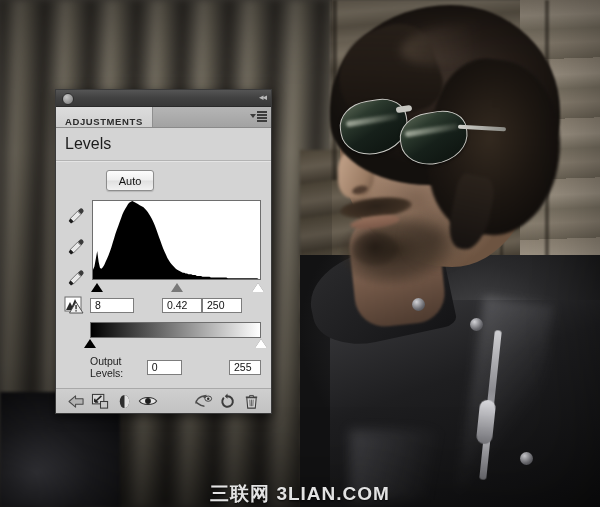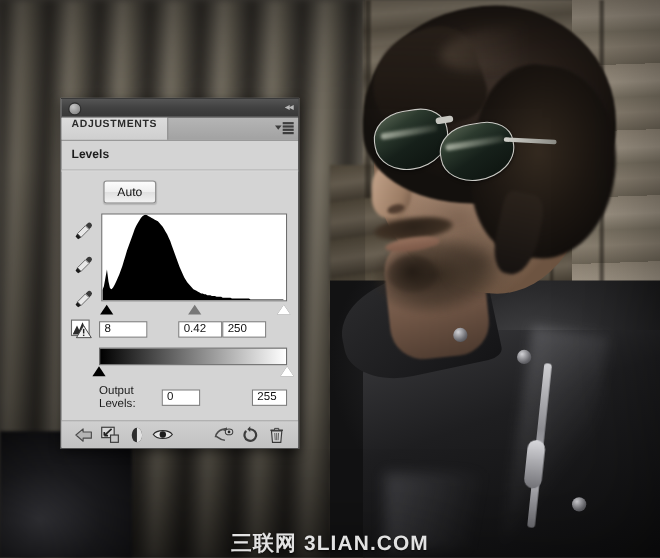--- a/index.html
+++ b/index.html
@@ -461,21 +461,21 @@
     background: linear-gradient(180deg, #b5b5b5 0%, #a2a2a2 100%);
     border-bottom: 1px solid #8a8a8a;
     display: flex;
     align-items: stretch;
     position: relative;
   }
   .tab-active {
     background: linear-gradient(180deg, #dcdcdc 0%, #cfcfcf 100%);
     padding: 0 9px;
     display: flex;
-    align-items: flex-start;
+    align-items: flex-end;
     font-size: 9.5px;
     font-weight: bold;
     letter-spacing: 0.6px;
     color: #2b2b2b;
     border-right: 1px solid #8f8f8f;
   }
   .tab-blank {
     flex: 1;
   }
   .panel-menu {
@@ -508,22 +508,22 @@
     padding: 0;
   }
 
   .row-levels {
     display: flex;
     align-items: center;
     padding: 7px 10px 7px 9px;
     gap: 9px;
   }
   .lbl {
-    font-size: 11px;
-    font-weight: bold;
+    font-size: 16px;
+    font-weight: normal;
     color: #1c1c1c;
   }
 
   
   .popup {
     position: relative;
     flex: 1;
     height: 19px;
     background: linear-gradient(180deg, #fdfdfd 0%, #ededed 48%, #dcdcdc 52%, #f0f0f0 100%);
     border: 1px solid #8d8d8d;
@@ -578,20 +578,21 @@
     height: 19px;
     border: 1px solid #8d8d8d;
     border-radius: 3px;
     background: linear-gradient(180deg, #fdfdfd 0%, #efefef 48%, #e0e0e0 52%, #f2f2f2 100%);
     font-size: 11px;
     color: #111;
     display: flex;
     align-items: center;
     justify-content: center;
     box-shadow: 0 1px 1px rgba(0,0,0,0.14);
+    margin-left: 12px;
   }
 
   
   .hist-wrap {
     display: flex;
     padding: 2px 10px 0 8px;
     gap: 4px;
   }
   .droppers {
     width: 24px;

